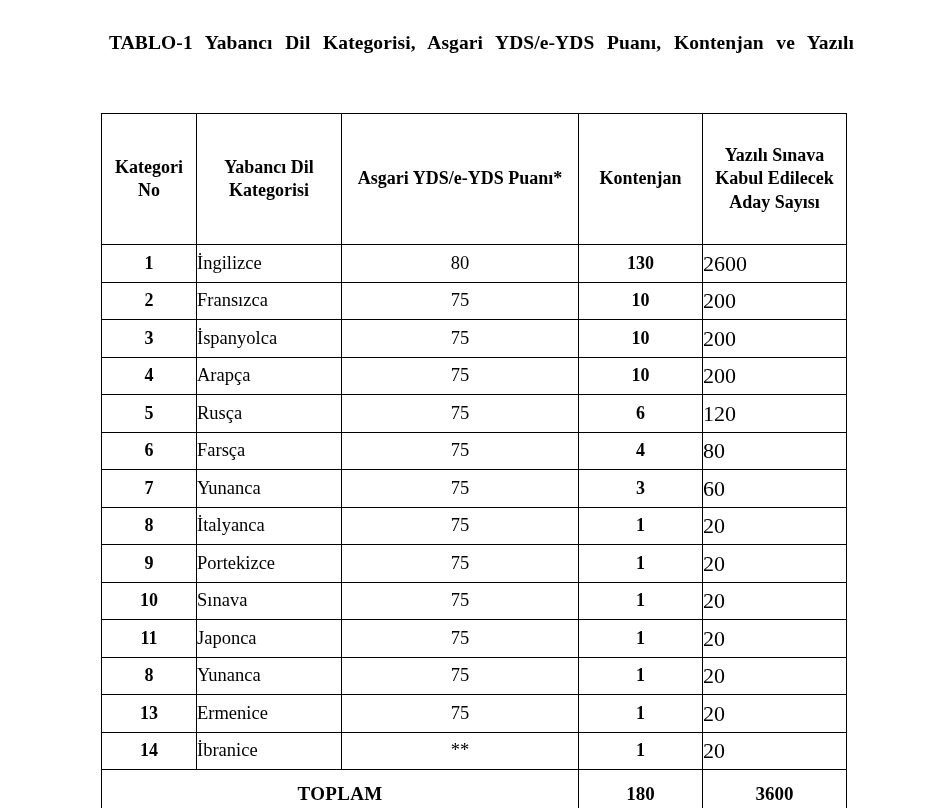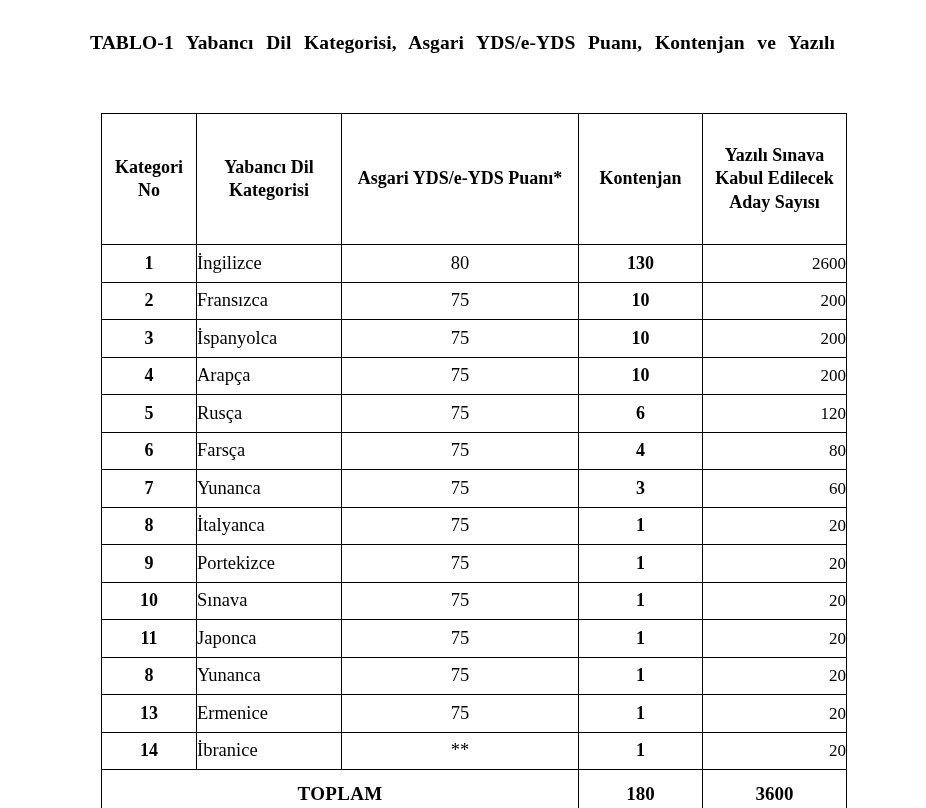--- a/index.html
+++ b/index.html
@@ -20,21 +20,21 @@
   .page {
     position: relative;
     width: 926px;
     height: 808px;
     box-sizing: border-box;
   }
 
   
   .doc-title {
     position: absolute;
-    left: 90px;
+    left: 109px;
     top: 28px;
     width: 745px;
     font-size: 19.5px;
     font-weight: bold;
     line-height: 29px;
     text-align: justify;
     text-justify: inter-word;
     letter-spacing: 0.1px;
   }
   .doc-title .line1 {
@@ -107,23 +107,23 @@
     text-align: center;
     font-weight: normal;
     font-size: 18.5px;
   }
   td.quota {
     text-align: center;
     font-weight: bold;
     font-size: 18px;
   }
   td.accepted {
-    text-align: right;
+    text-align: left;
     font-weight: normal;
-    font-size: 17px;
+    font-size: 22px;
   }
 
   
   tfoot td {
     height: 48px;
     font-size: 19px;
   }
   td.total-label {
     text-align: center;
     font-weight: bold;

